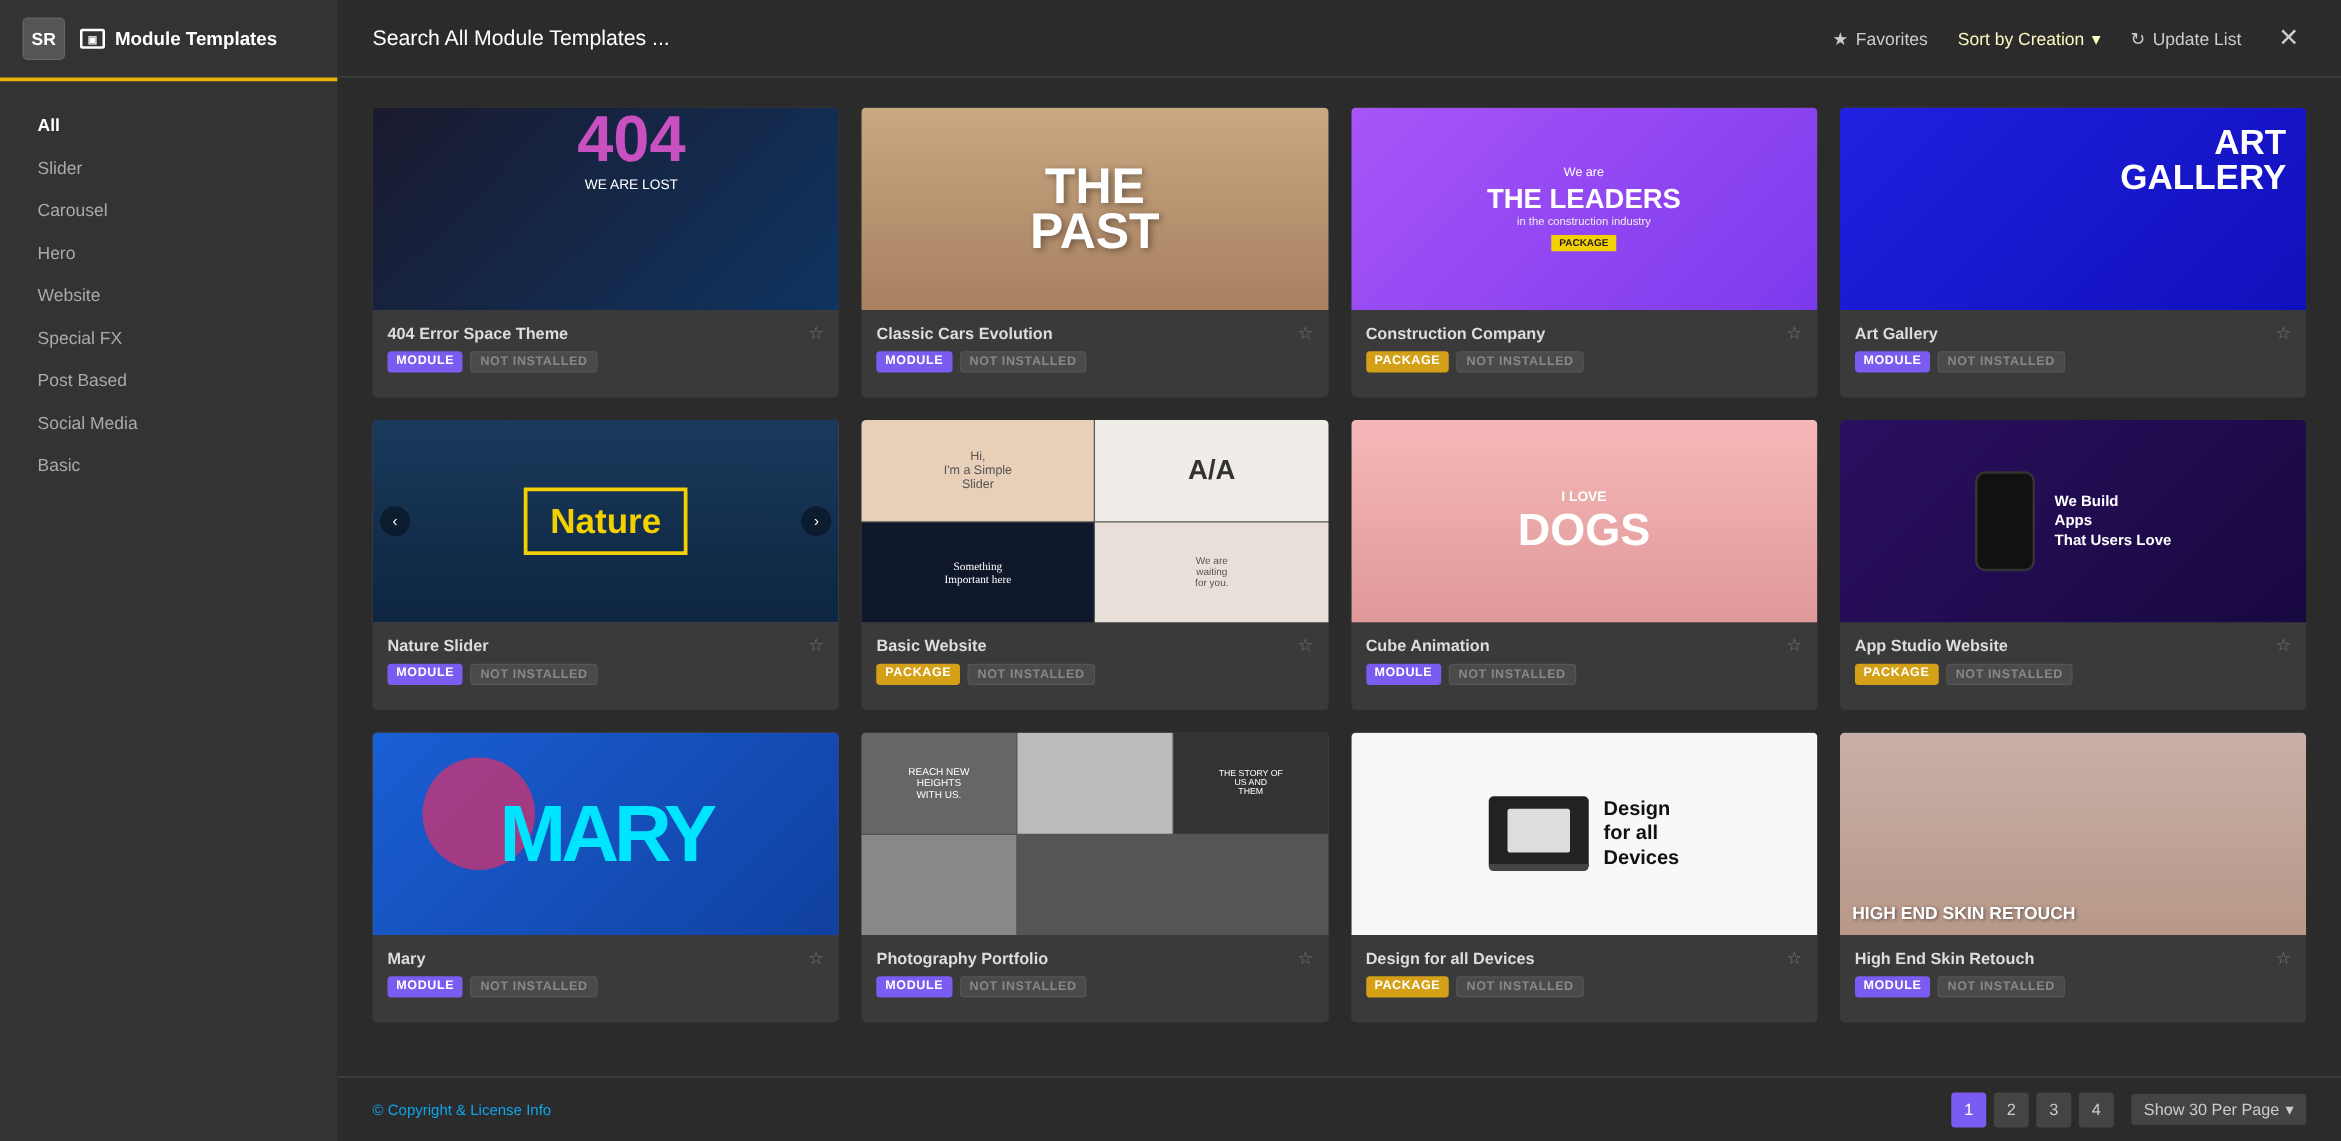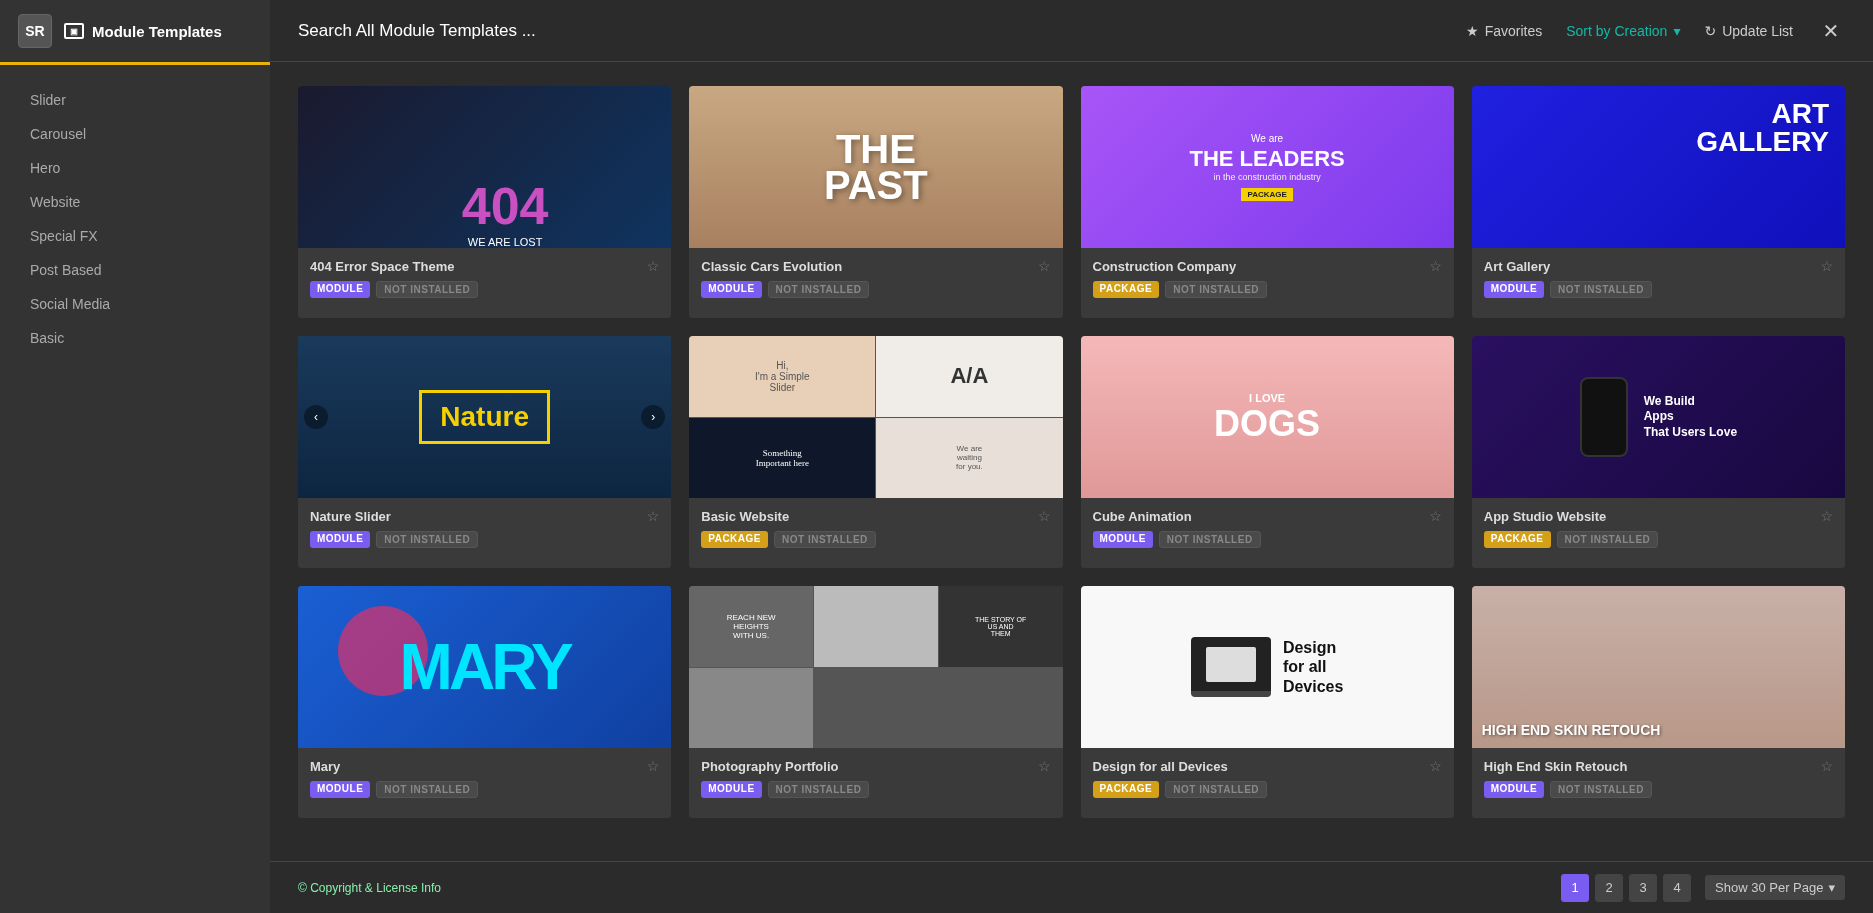--- a/index.html
+++ b/index.html
@@ -85,21 +85,21 @@
     .topbar-actions {
       display: flex;
       align-items: center;
       gap: 24px;
     }
     .topbar-btn {
       display: flex; align-items: center; gap: 6px;
       color: #ccc; font-size: 14px; cursor: pointer;
       background: none; border: none; padding: 0;
     }
-    .topbar-btn.sort { color: #14b8a6; }
+    .topbar-btn.sort { color: #fef9c3; }
     .topbar-close {
       width: 28px; height: 28px;
       display: flex; align-items: center; justify-content: center;
       cursor: pointer; color: #ccc; font-size: 20px;
     }
 
     
     .grid-area {
       flex: 1;
       overflow-y: auto;
@@ -171,21 +171,21 @@
     
     .footer {
       display: flex;
       align-items: center;
       justify-content: space-between;
       padding: 0 28px;
       height: 52px;
       border-top: 1px solid #444;
       margin-top: 16px;
     }
-    .footer-copyright { font-size: 12px; color: #86efac; }
+    .footer-copyright { font-size: 12px; color: #0ea5e9; }
     .footer-pagination {
       display: flex; align-items: center; gap: 6px;
     }
     .page-btn {
       width: 28px; height: 28px;
       display: flex; align-items: center; justify-content: center;
       border-radius: 3px;
       font-size: 13px;
       cursor: pointer;
       background: #444; color: #ccc;
@@ -209,20 +209,21 @@
 <div class="sidebar">
   <div class="sidebar-logo">
     <div class="logo-box">SR</div>
     <div class="sidebar-title">
       <span class="sidebar-title-icon">▣</span>
       <span>Module Templates</span>
     </div>
   </div>
   <nav class="sidebar-nav">
 
+  <div class="sidebar-nav-item active">All</div>
       <div class="sidebar-nav-item">Slider</div>
       <div class="sidebar-nav-item">Carousel</div>
       <div class="sidebar-nav-item">Hero</div>
       <div class="sidebar-nav-item">Website</div>
       <div class="sidebar-nav-item">Special FX</div>
       <div class="sidebar-nav-item">Post Based</div>
       <div class="sidebar-nav-item">Social Media</div>
       <div class="sidebar-nav-item">Basic</div>
     </nav>
 </div>
@@ -246,21 +247,21 @@
       </button>
       <div class="topbar-close">✕</div>
     </div>
   </div>
 
   <div class="grid-area">
     <div class="template-grid">
 
     <div class="template-card">
           <div class="template-thumb">
-            <div class="thumb-404" style="width:100%;height:100%;display:flex;align-items:flex-end;justify-content:center;background:linear-gradient(135deg,#1a1a2e,#0f3460);padding-left:41px;">
+            <div class="thumb-404" style="width:100%;height:100%;display:flex;align-items:flex-start;justify-content:center;background:linear-gradient(135deg,#1a1a2e,#0f3460);padding-left:41px;">
     <div style="text-align:center;">
       <div style="color:#c850c0;font-size:52px;font-weight:900;line-height:1;">404</div>
       <div style="color:#fff;font-size:11px;margin-top:4px;">WE ARE LOST</div>
     </div>
   </div>
           </div>
           <div class="template-info">
             <div class="template-name-row">
               <span class="template-name">404 Error Space Theme</span>
               <span class="template-star">☆</span>

